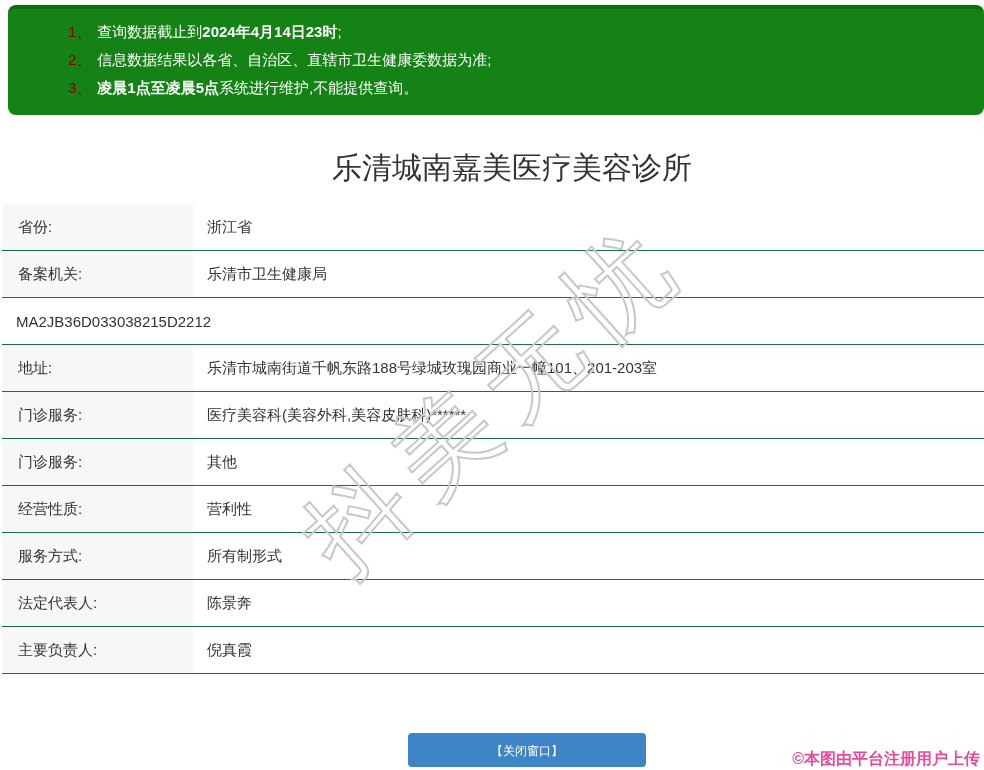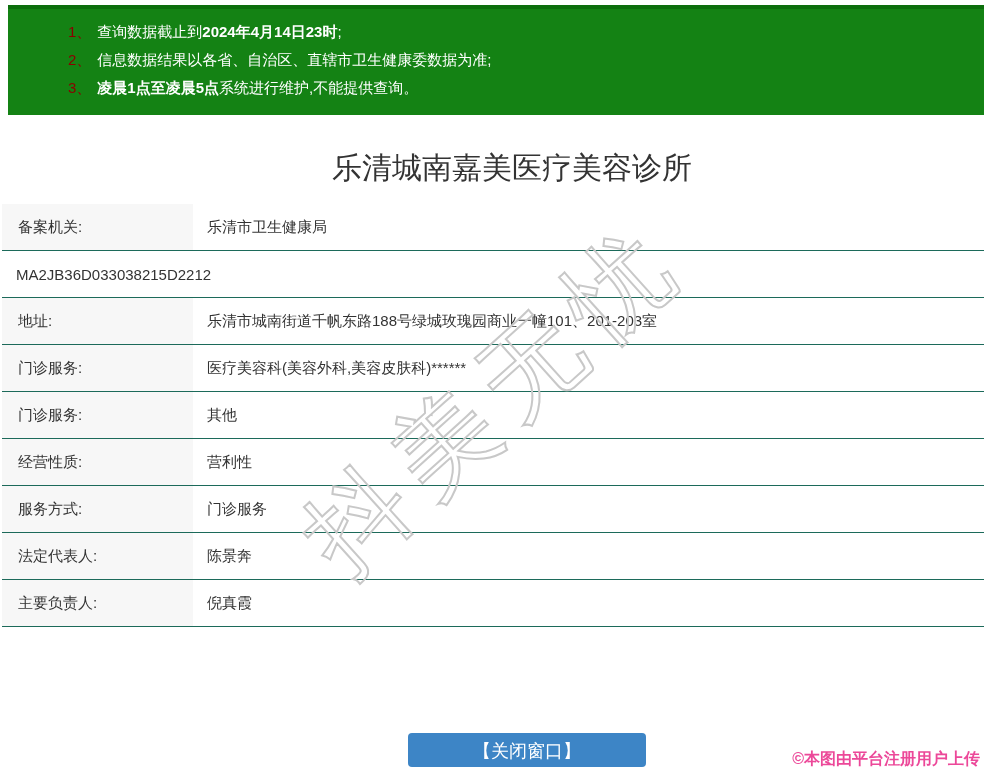--- a/index.html
+++ b/index.html
@@ -8,21 +8,21 @@
     width:984px; height:770px; position:relative; overflow:hidden;
     background:#ffffff;
     font-family:"Liberation Sans","DejaVu Sans",sans-serif;
   }
 
   
   .notice {
     position:absolute; left:8px; top:5px; right:0; height:110px;
     background:#148214;
     border-top:4px solid #0c6e0c;
-    border-radius:0;
+    border-radius:8px;
     padding:9px 10px 0 60px;
     color:#ffffff; font-size:15px;
   }
   .notice-line { line-height:28px; white-space:nowrap; }
   .notice-num { color:#8b0000; margin-right:6px; }
   .notice-bold { font-weight:bold; }
 
   
   .page-title {
     position:absolute; top:148px; left:0; width:100%;
@@ -52,21 +52,21 @@
     font-size:100px; letter-spacing:16px; white-space:nowrap;
     color:rgba(255,255,255,0);
     -webkit-text-stroke:2px #c8c8c8;
     pointer-events:none; z-index:5;
   }
 
   
   .close-btn {
     position:absolute; left:408px; top:733px; width:238px; height:34px;
     background:#3d85c6; color:#ffffff; border:none; border-radius:4px;
-    font-size:18px; line-height:34px; text-align:center; cursor:pointer;
+    font-size:12px; line-height:34px; text-align:center; cursor:pointer;
     font-family:"Liberation Sans","DejaVu Sans",sans-serif;
   }
 
   
   .copyright {
     position:absolute; right:4px; top:749px;
     font-size:16px; font-weight:bold; color:#ec4899;
     text-shadow:-1px -1px 0 #fff, 1px -1px 0 #fff, -1px 1px 0 #fff, 1px 1px 0 #fff;
   }
 </style>
@@ -82,20 +82,24 @@
   </div>
   <div class="notice-line">
     <span class="notice-num">3、</span><span></span><span class="notice-bold">凌晨1点至凌晨5点</span><span>系统进行维护,不能提供查询。</span>
   </div>
 </div>
 
 <div class="page-title">乐清城南嘉美医疗美容诊所</div>
 
 <div class="detail-table">
   <div class="detail-row">
+    <div class="detail-label">省份:</div>
+    <div class="detail-value">浙江省</div>
+  </div>
+  <div class="detail-row">
     <div class="detail-label">备案机关:</div>
     <div class="detail-value">乐清市卫生健康局</div>
   </div>
   <div class="detail-row">
     <div class="detail-value">MA2JB36D033038215D2212</div>
   </div>
   <div class="detail-row">
     <div class="detail-label">地址:</div>
     <div class="detail-value">乐清市城南街道千帆东路188号绿城玫瑰园商业一幢101、201-203室</div>
   </div>
@@ -106,21 +110,21 @@
   <div class="detail-row">
     <div class="detail-label">门诊服务:</div>
     <div class="detail-value">其他</div>
   </div>
   <div class="detail-row">
     <div class="detail-label">经营性质:</div>
     <div class="detail-value">营利性</div>
   </div>
   <div class="detail-row">
     <div class="detail-label">服务方式:</div>
-    <div class="detail-value">门诊服务</div>
+    <div class="detail-value">所有制形式</div>
   </div>
   <div class="detail-row">
     <div class="detail-label">法定代表人:</div>
     <div class="detail-value">陈景奔</div>
   </div>
   <div class="detail-row">
     <div class="detail-label">主要负责人:</div>
     <div class="detail-value">倪真霞</div>
   </div>
 </div>

